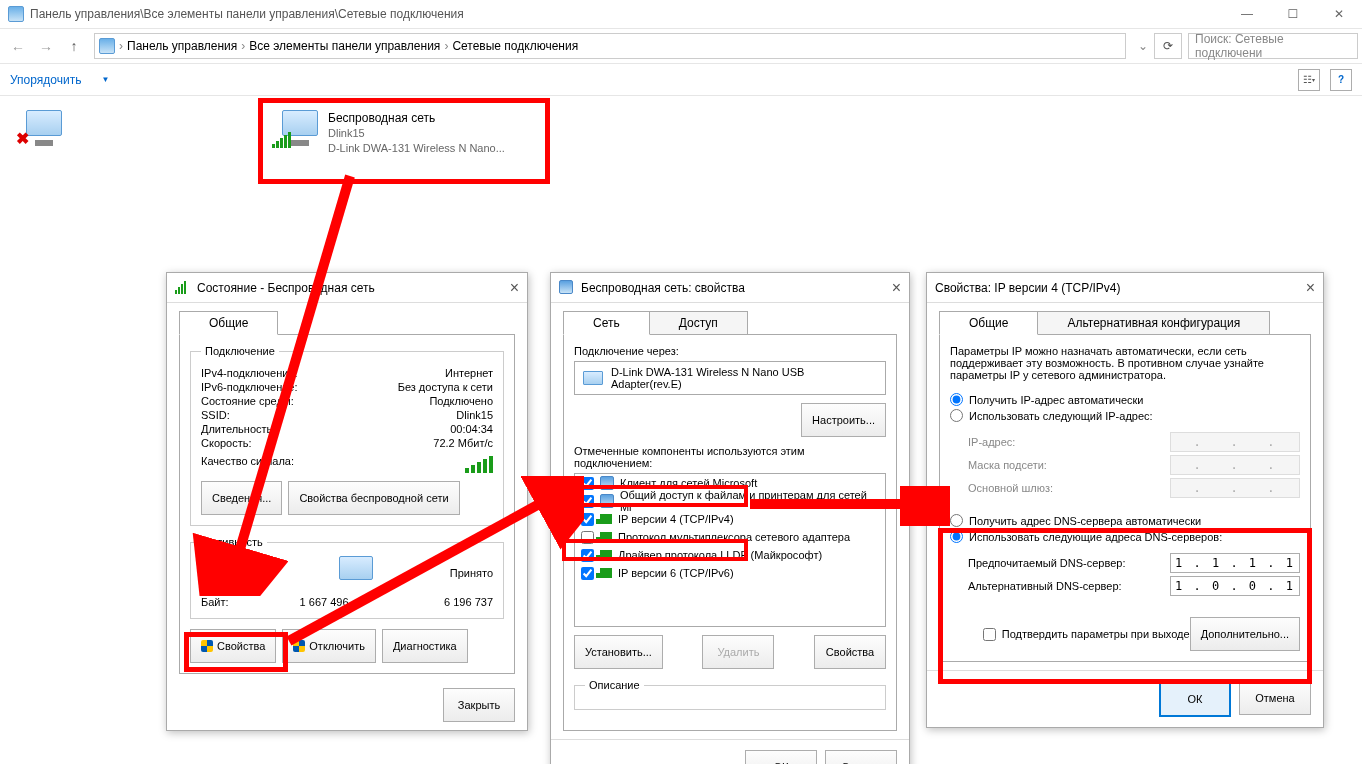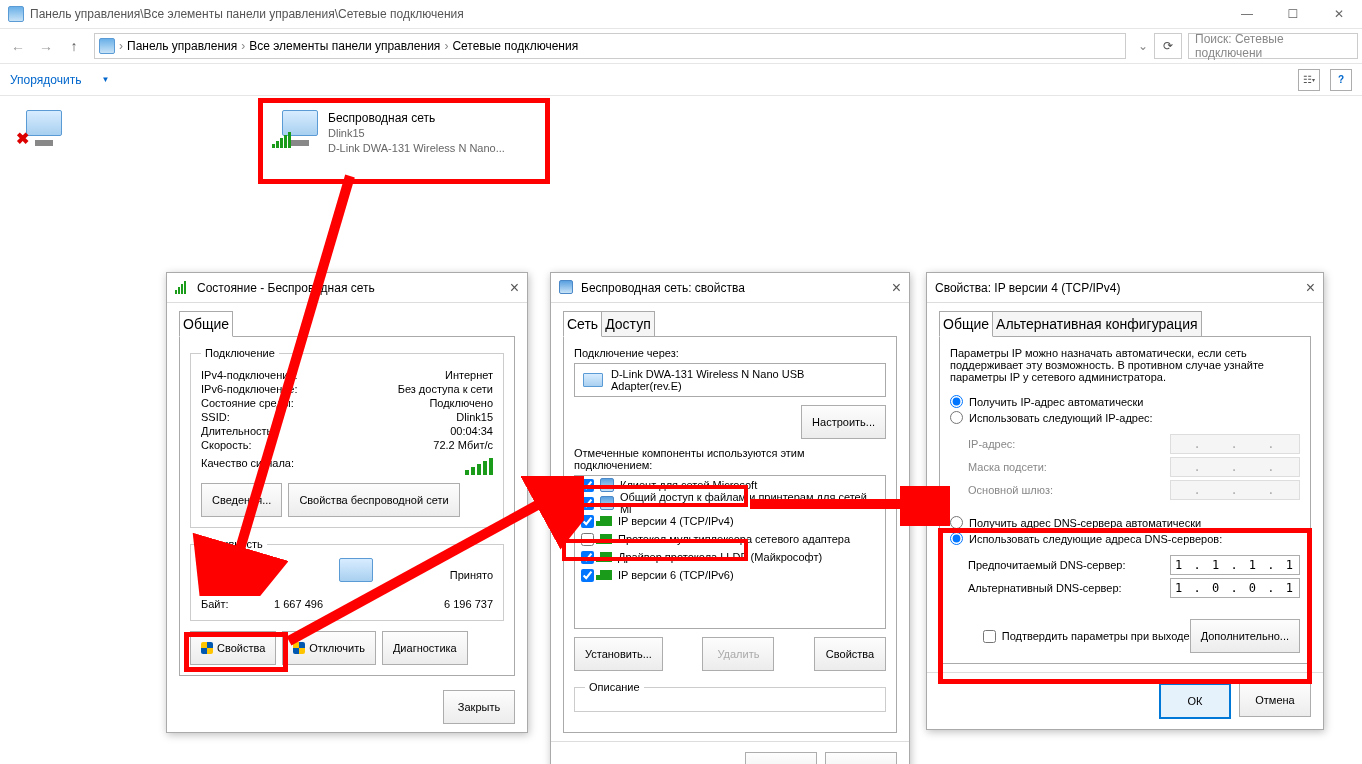--- a/index.html
+++ b/index.html
@@ -46,21 +46,21 @@
 .arrow-svg { position: absolute; pointer-events: none; }
 
 
 .dialog { position: absolute; background: #fff; border: 1px solid #aaa; box-shadow: 1px 2px 8px rgba(0,0,0,0.25); }
 .dialog-title { height: 30px; background: #fff; display: flex; align-items: center; padding: 0 8px; font-size: 12px; border-bottom: 1px solid #ddd; }
 .dialog-title .ttl-icon { width: 16px; height: 16px; margin-right: 6px; }
 .dialog-title .close-x { margin-left: auto; font-size: 16px; color: #555; font-family: Arial; }
 .dialog-body { padding: 8px 12px; }
 
 .tabs { display: flex; margin-bottom: -1px; }
-.tab { padding: 4px 3px; border: 1px solid #aaa; background: #fff; margin-right: -1px; font-size: 14px; }
+.tab { padding: 4px 29px; border: 1px solid #aaa; background: #fff; margin-right: -1px; font-size: 12px; }
 .tab.active { border-bottom: 1px solid #fff; position: relative; z-index: 1; }
 .tab.inactive { background: #f5f5f5; }
 .tab-page { border: 1px solid #aaa; padding: 10px; background: #fff; }
 
 fieldset { border: 1px solid #ccc; padding: 8px 10px 10px; margin-bottom: 10px; }
 fieldset legend { font-size: 11px; padding: 0 4px; }
 .kv { display: flex; justify-content: space-between; font-size: 11px; margin: 2px 0; }
 .kv .k { color: #000; }
 .kv .v { color: #000; }
 
@@ -237,21 +237,21 @@
             <span style="width:46px;height:34px;position:relative">
               <span style="position:absolute;top:0;left:6px;width:34px;height:24px;background:linear-gradient(#d8ecff,#a8d0f0);border:1px solid #5a9bd5;border-radius:2px"></span>
             </span>
             <span>Принято</span>
           </div>
           <div class="kv" style="margin-top:6px">
             <span class="k">Байт:</span>
           </div>
           <div style="display:flex;justify-content:space-between;font-size:11px;margin-top:-14px">
             <span style="visibility:hidden">.</span>
-            <span style="width:100px;text-align:center">1 667 496</span>
+            <span style="width:100px;text-align:right">1 667 496</span>
             <span style="width:100px;text-align:right">6 196 737</span>
           </div>
         </fieldset>
         <div style="display:flex;gap:6px">
           <div class="btn">
               <span class="shield"></span>
               <span>Свойства</span>
             </div>
           <div class="btn">
               <span class="shield"></span>

